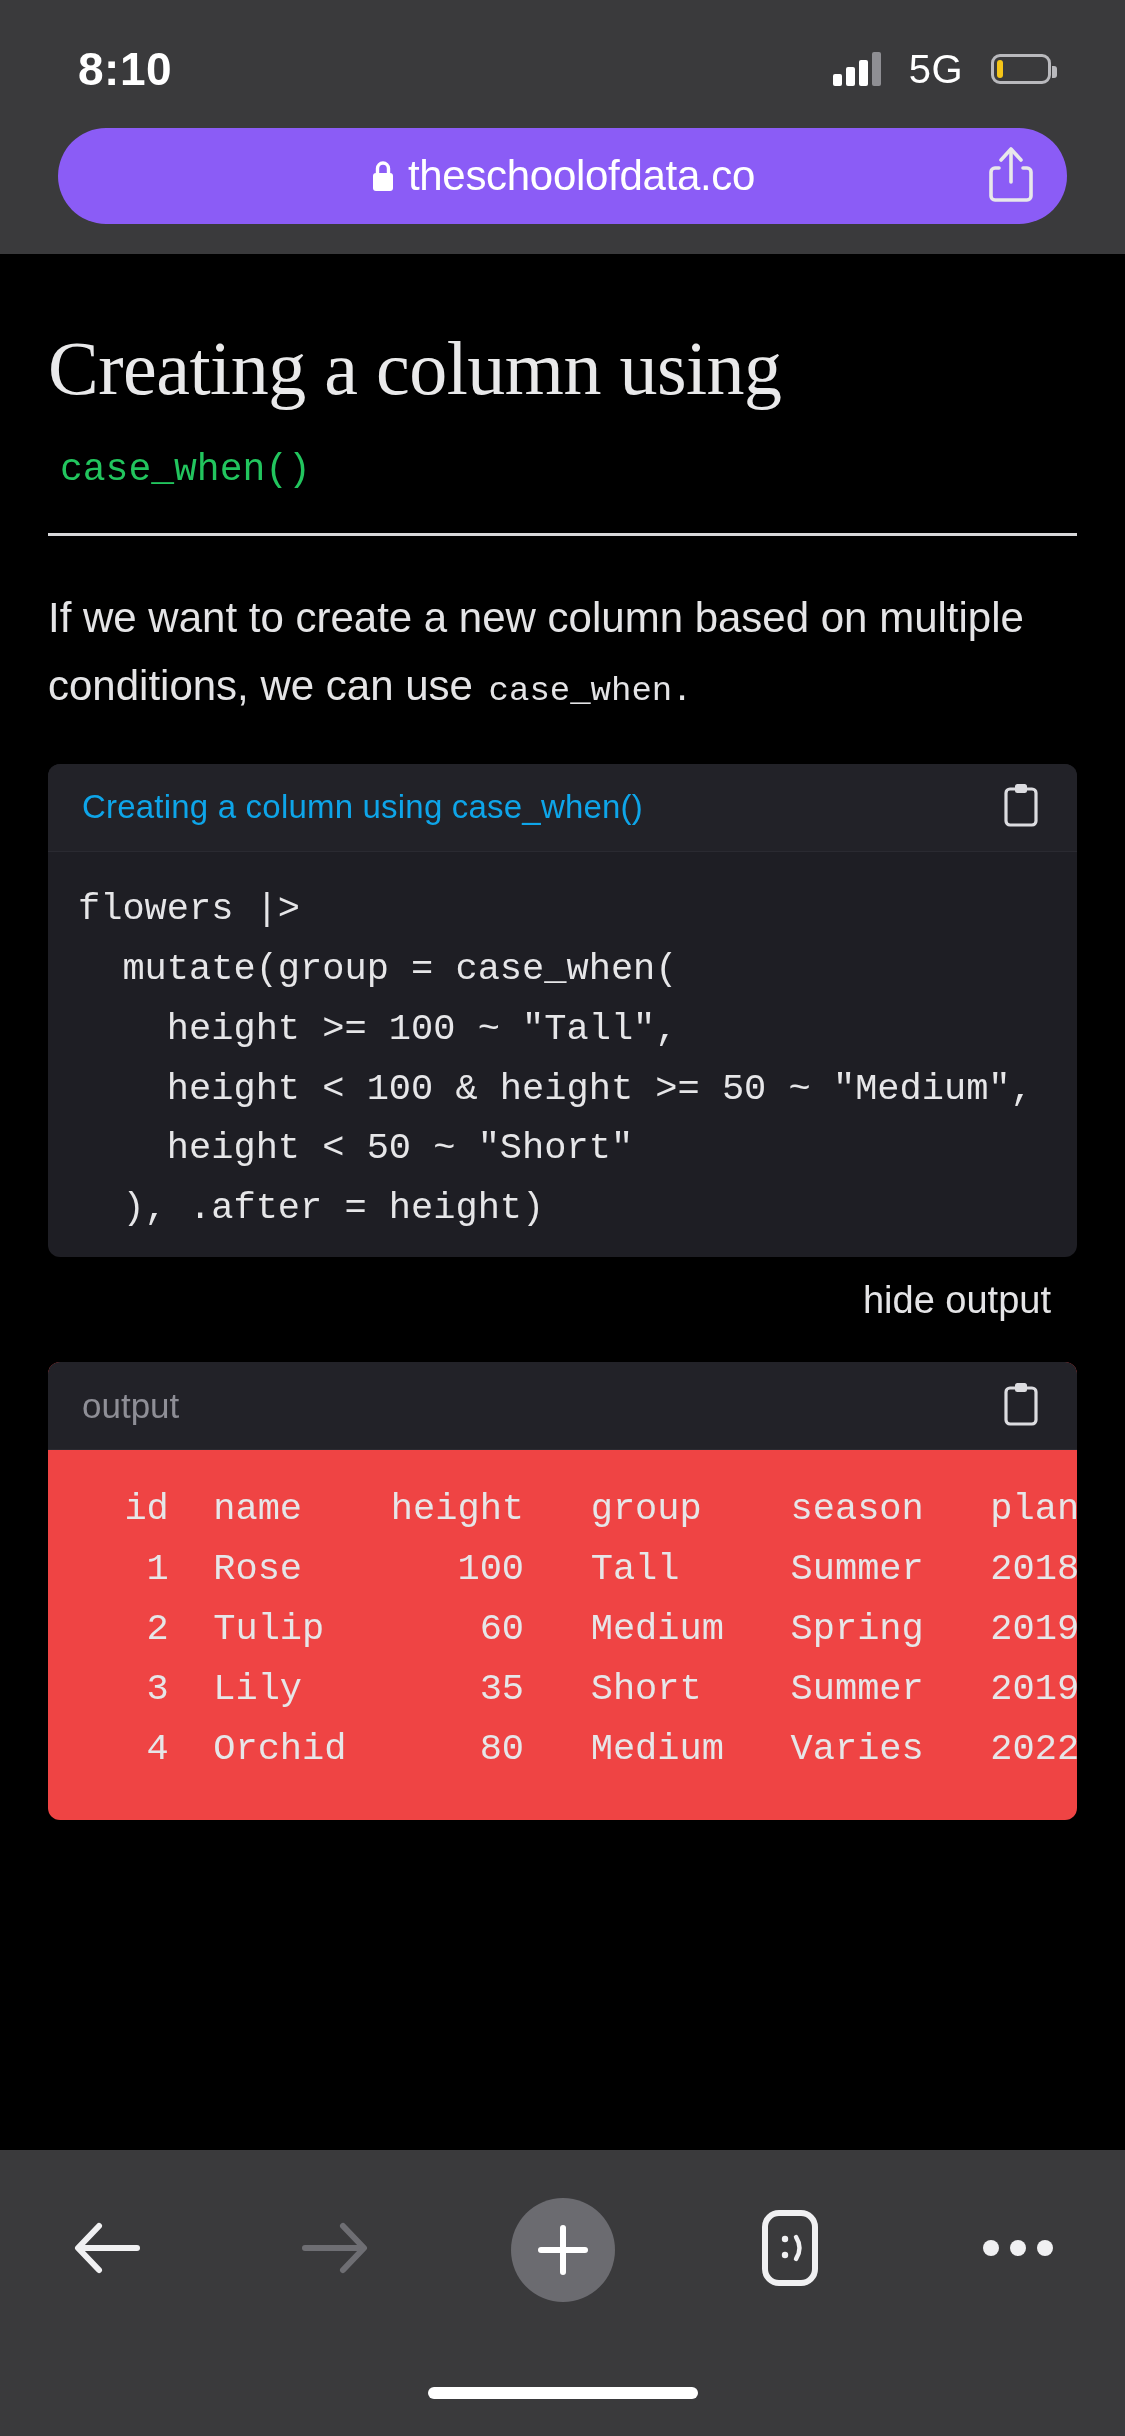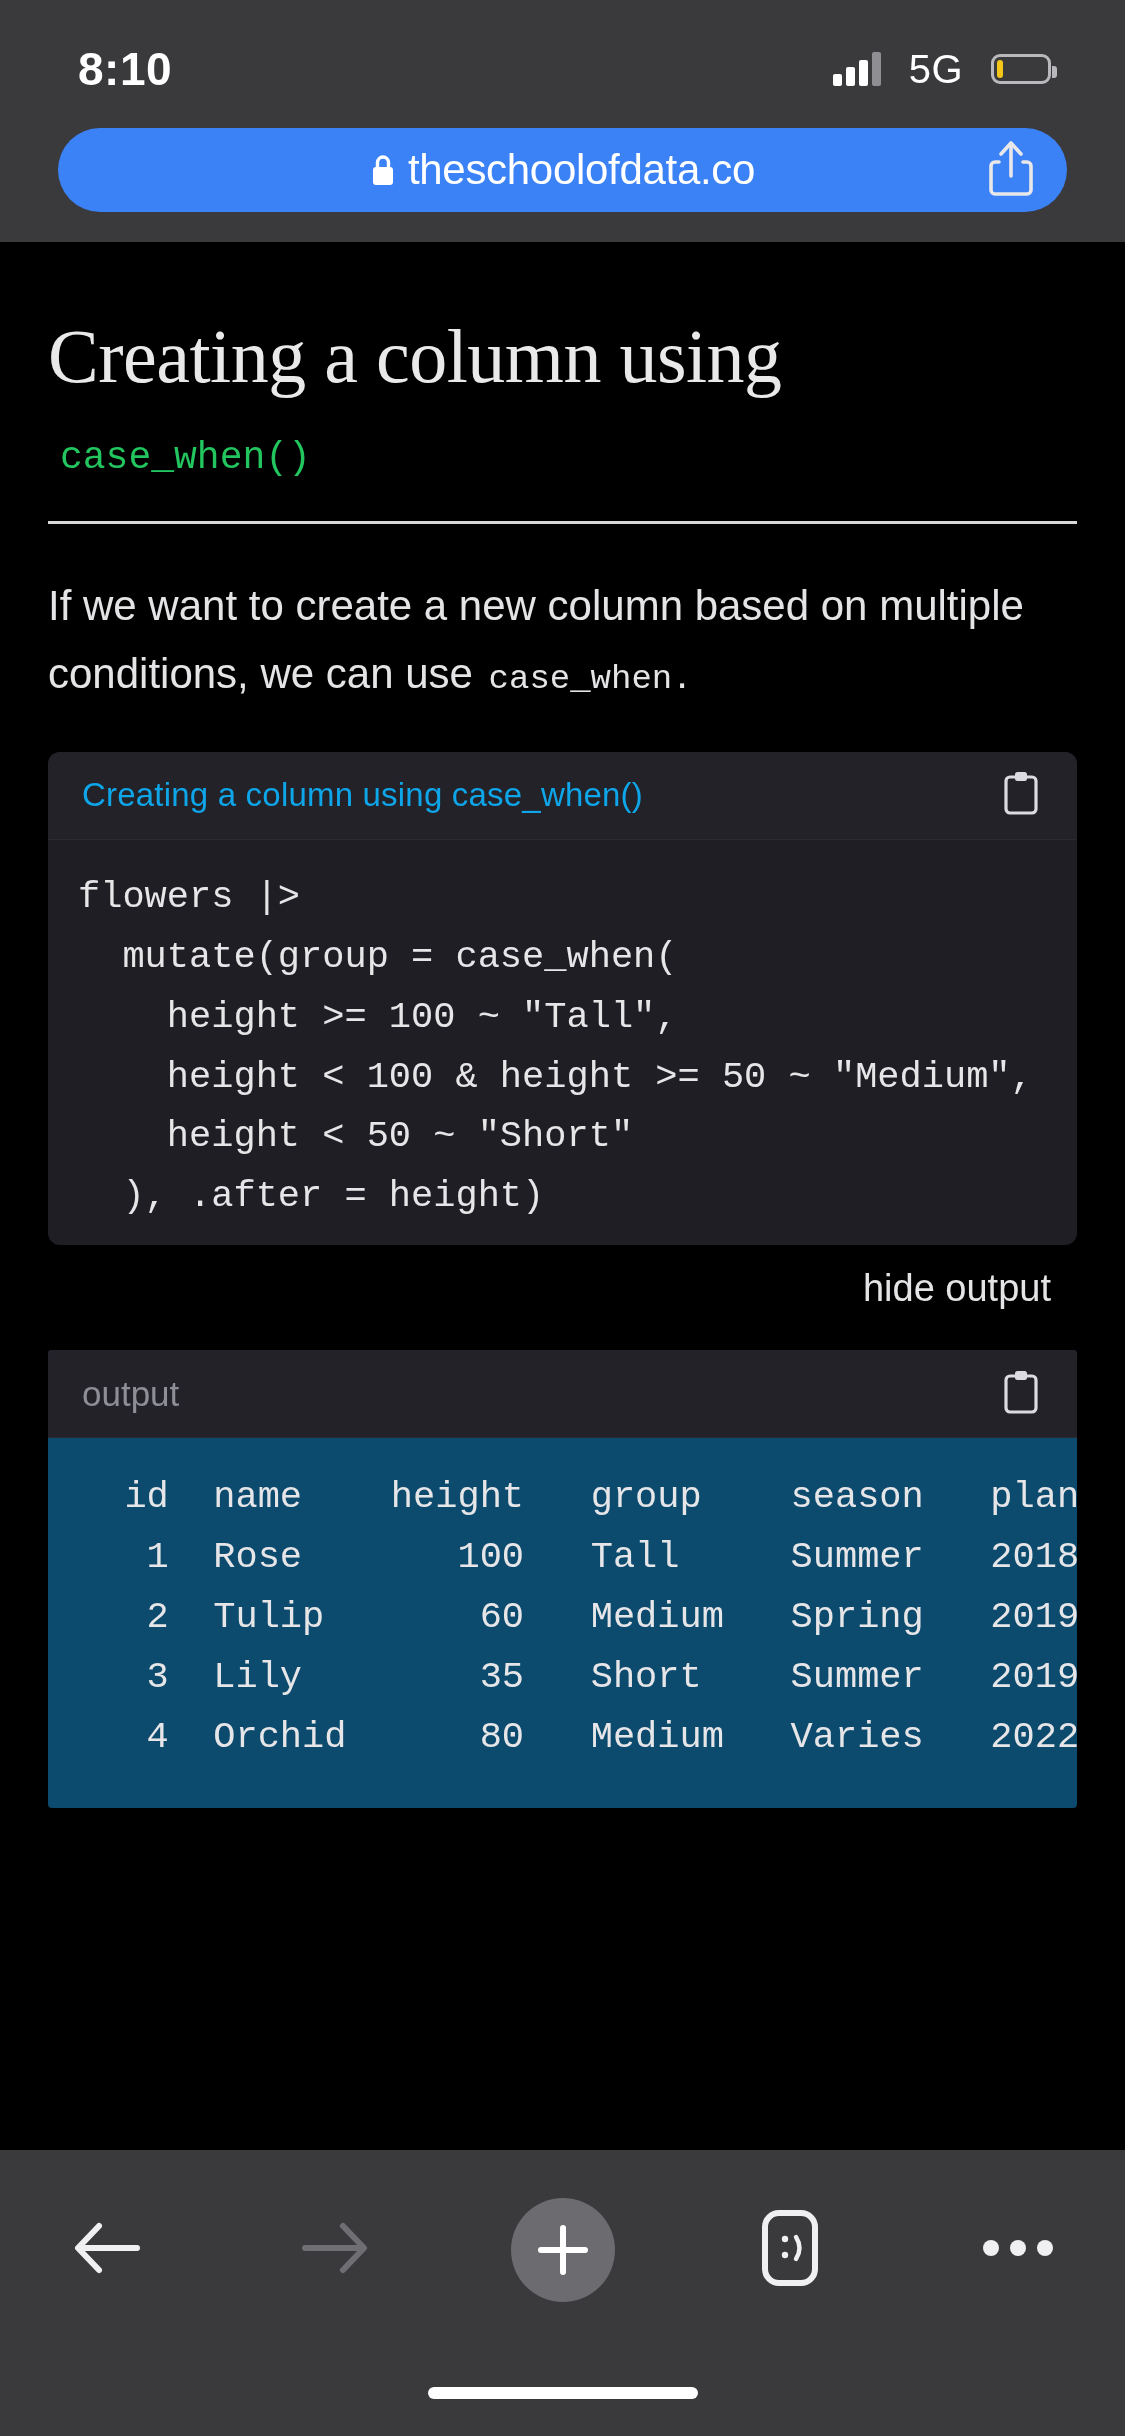--- a/index.html
+++ b/index.html
@@ -48,21 +48,21 @@
     display: flex; align-items: center; padding: 3px;
   }
   .battery::after {
     content: ""; position: absolute; right: -9px; top: 9px;
     width: 5px; height: 12px; background: #b9b9bd; border-radius: 0 3px 3px 0;
   }
   .battery-fill { height: 100%; background: #f5c518; border-radius: 3px; }
 
   .urlbar-wrap { padding: 20px 58px 30px 58px; }
   .urlbar {
-    height: 84px; border-radius: 48px; background: #3b82f6;
+    height: 96px; border-radius: 48px; background: #8b5cf6;
     display: flex; align-items: center; position: relative;
     padding: 16px 34px;
   }
   .urlbar-center {
     flex: 1; display: flex; align-items: center; justify-content: center; gap: 12px;
   }
   .lock-icon { display: flex; align-items: center; }
   .url-text {
     color: #ffffff; font-size: 42px; letter-spacing: -.3px;
   }
@@ -125,21 +125,21 @@
     overflow: hidden;
   }
   .hide-output-row {
     display: flex; justify-content: flex-end;
     padding: 22px 26px 40px 0;
   }
   .hide-output {
     font-size: 38px; color: #e4e4e6;
   }
   .output-card {
-    background: #0c4a6e; border-radius: 4px; overflow: hidden; text-align: center;
+    background: #ef4444; border-radius: 12px; overflow: hidden; text-align: center;
   }
   .output-header {
     background: #222228; height: 88px;
     display: flex; align-items: center; justify-content: space-between;
     padding: 0 36px 0 34px;
     border-bottom: 1px solid #2a2a31;
   }
   .output-title { font-size: 35px; color: #8e8e96; }
   .output-body {
     padding: 30px 0 40px 32px;

